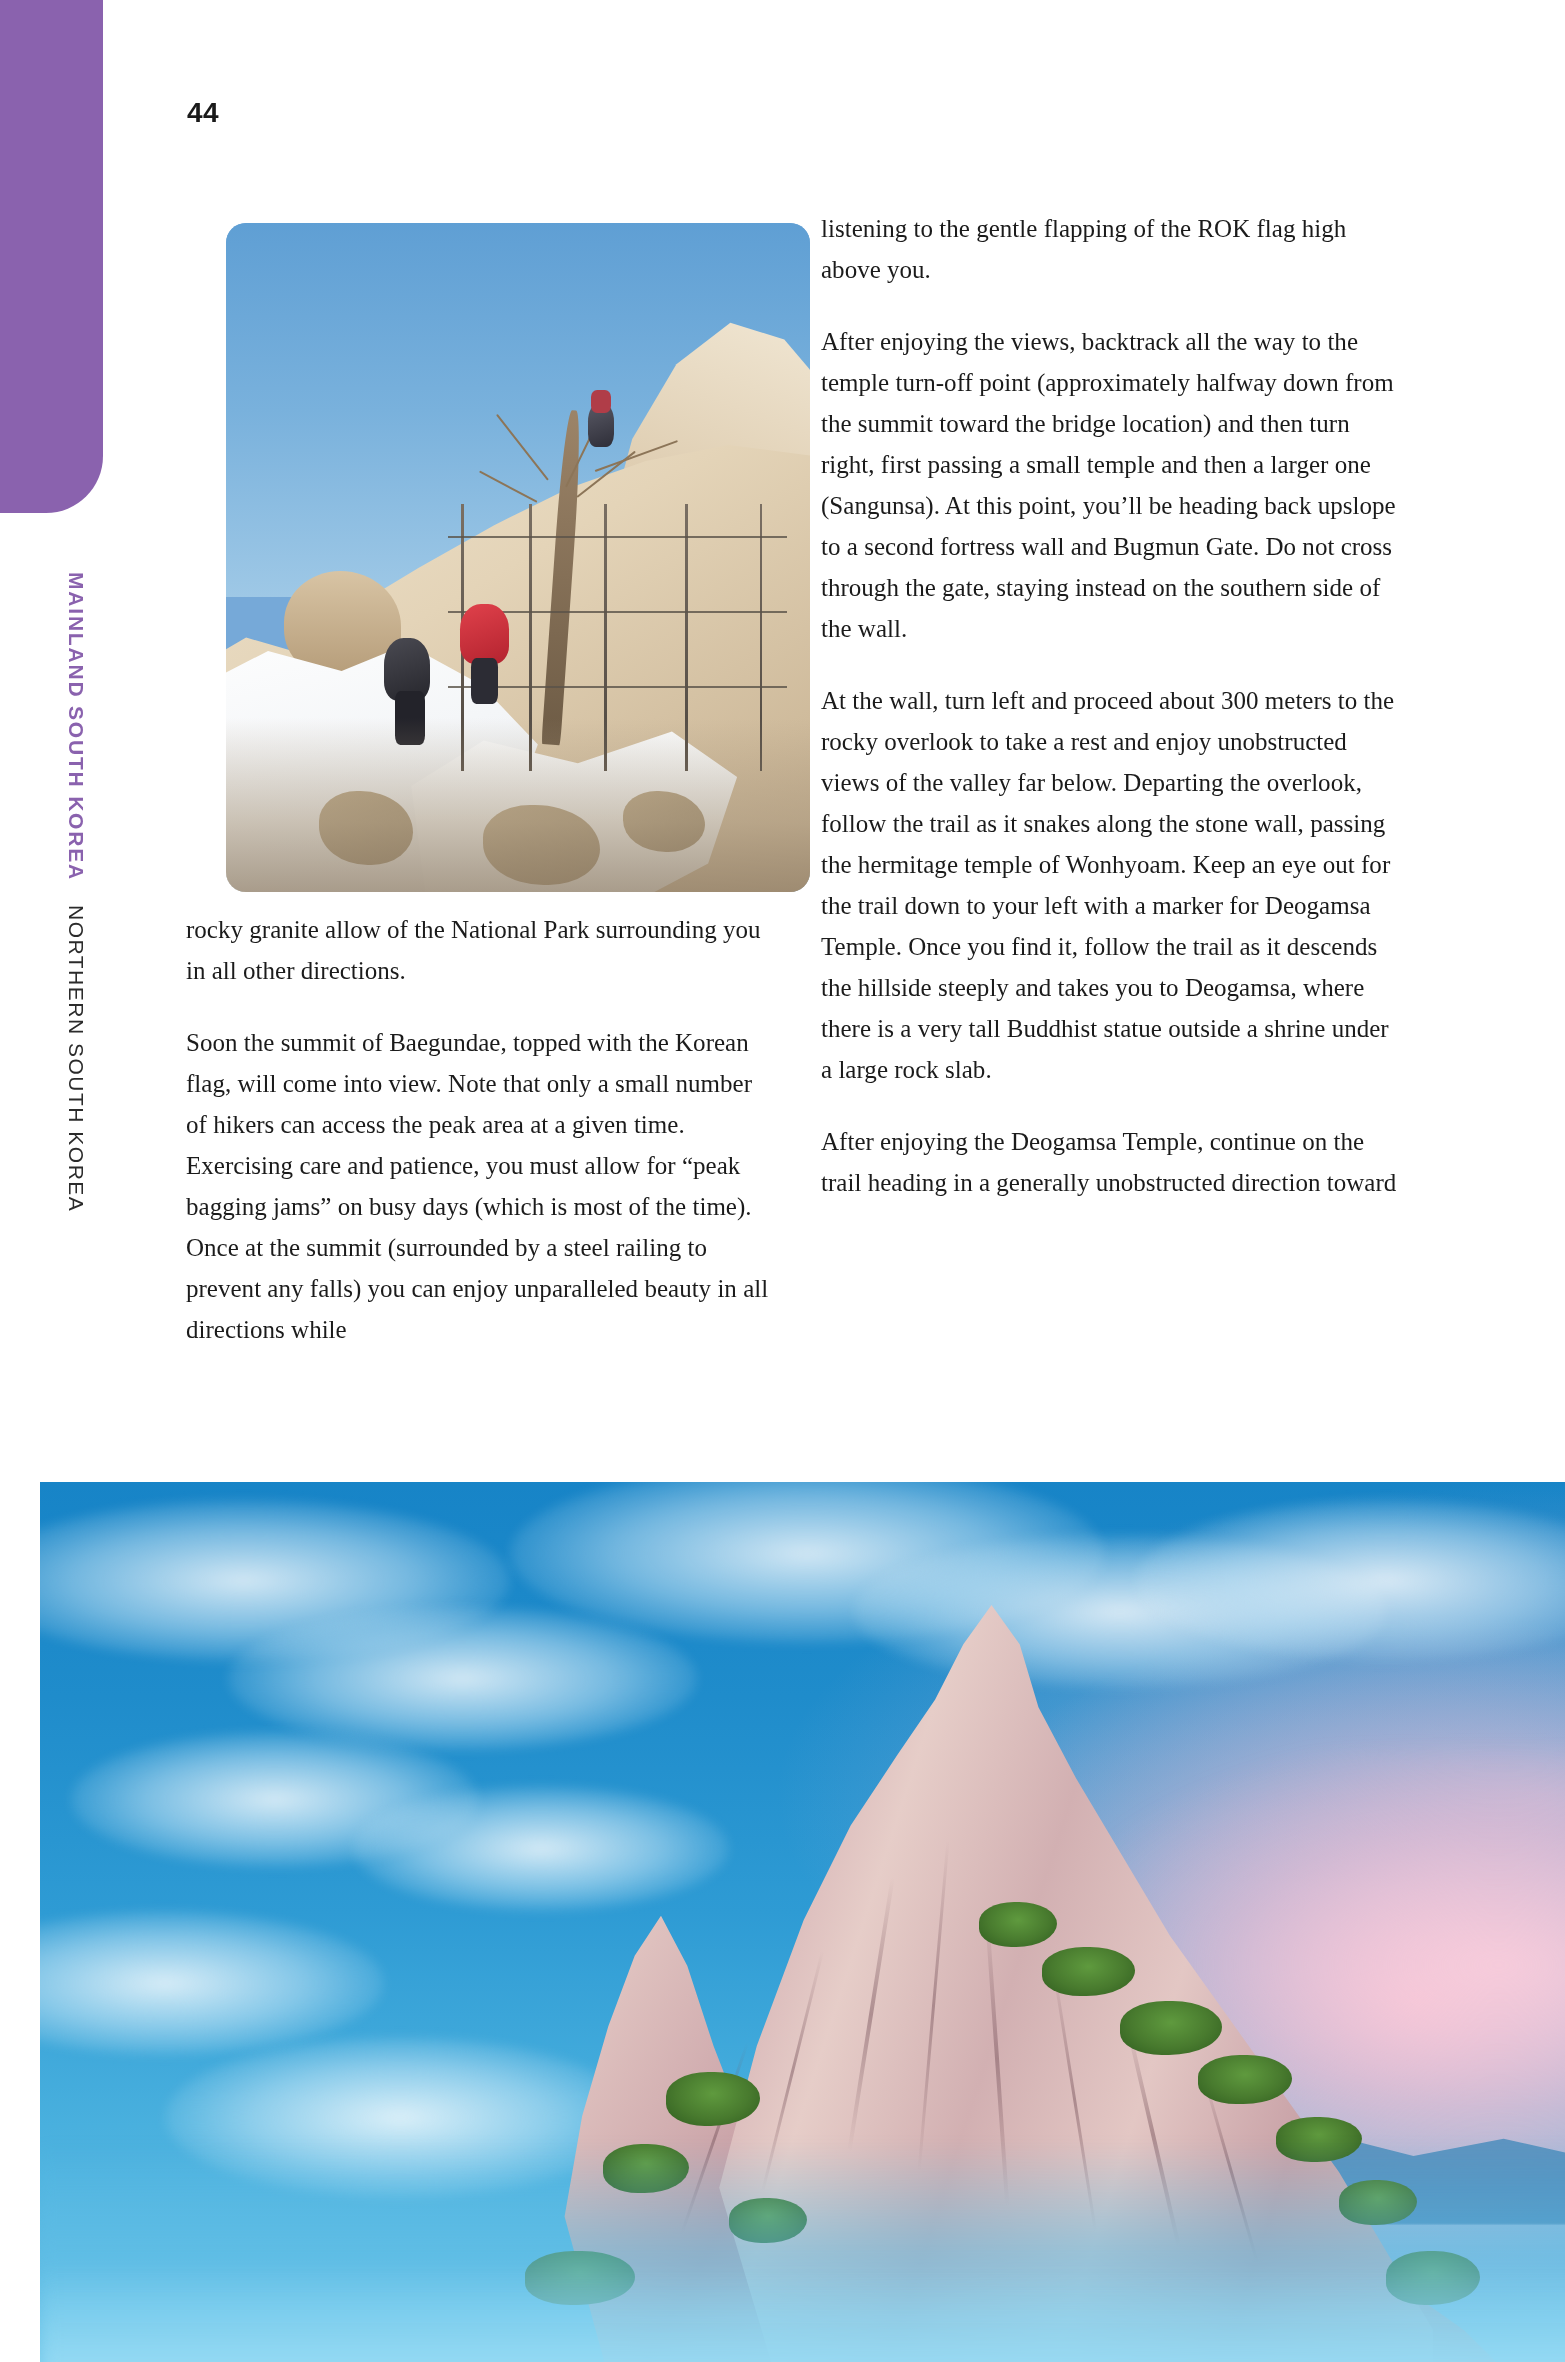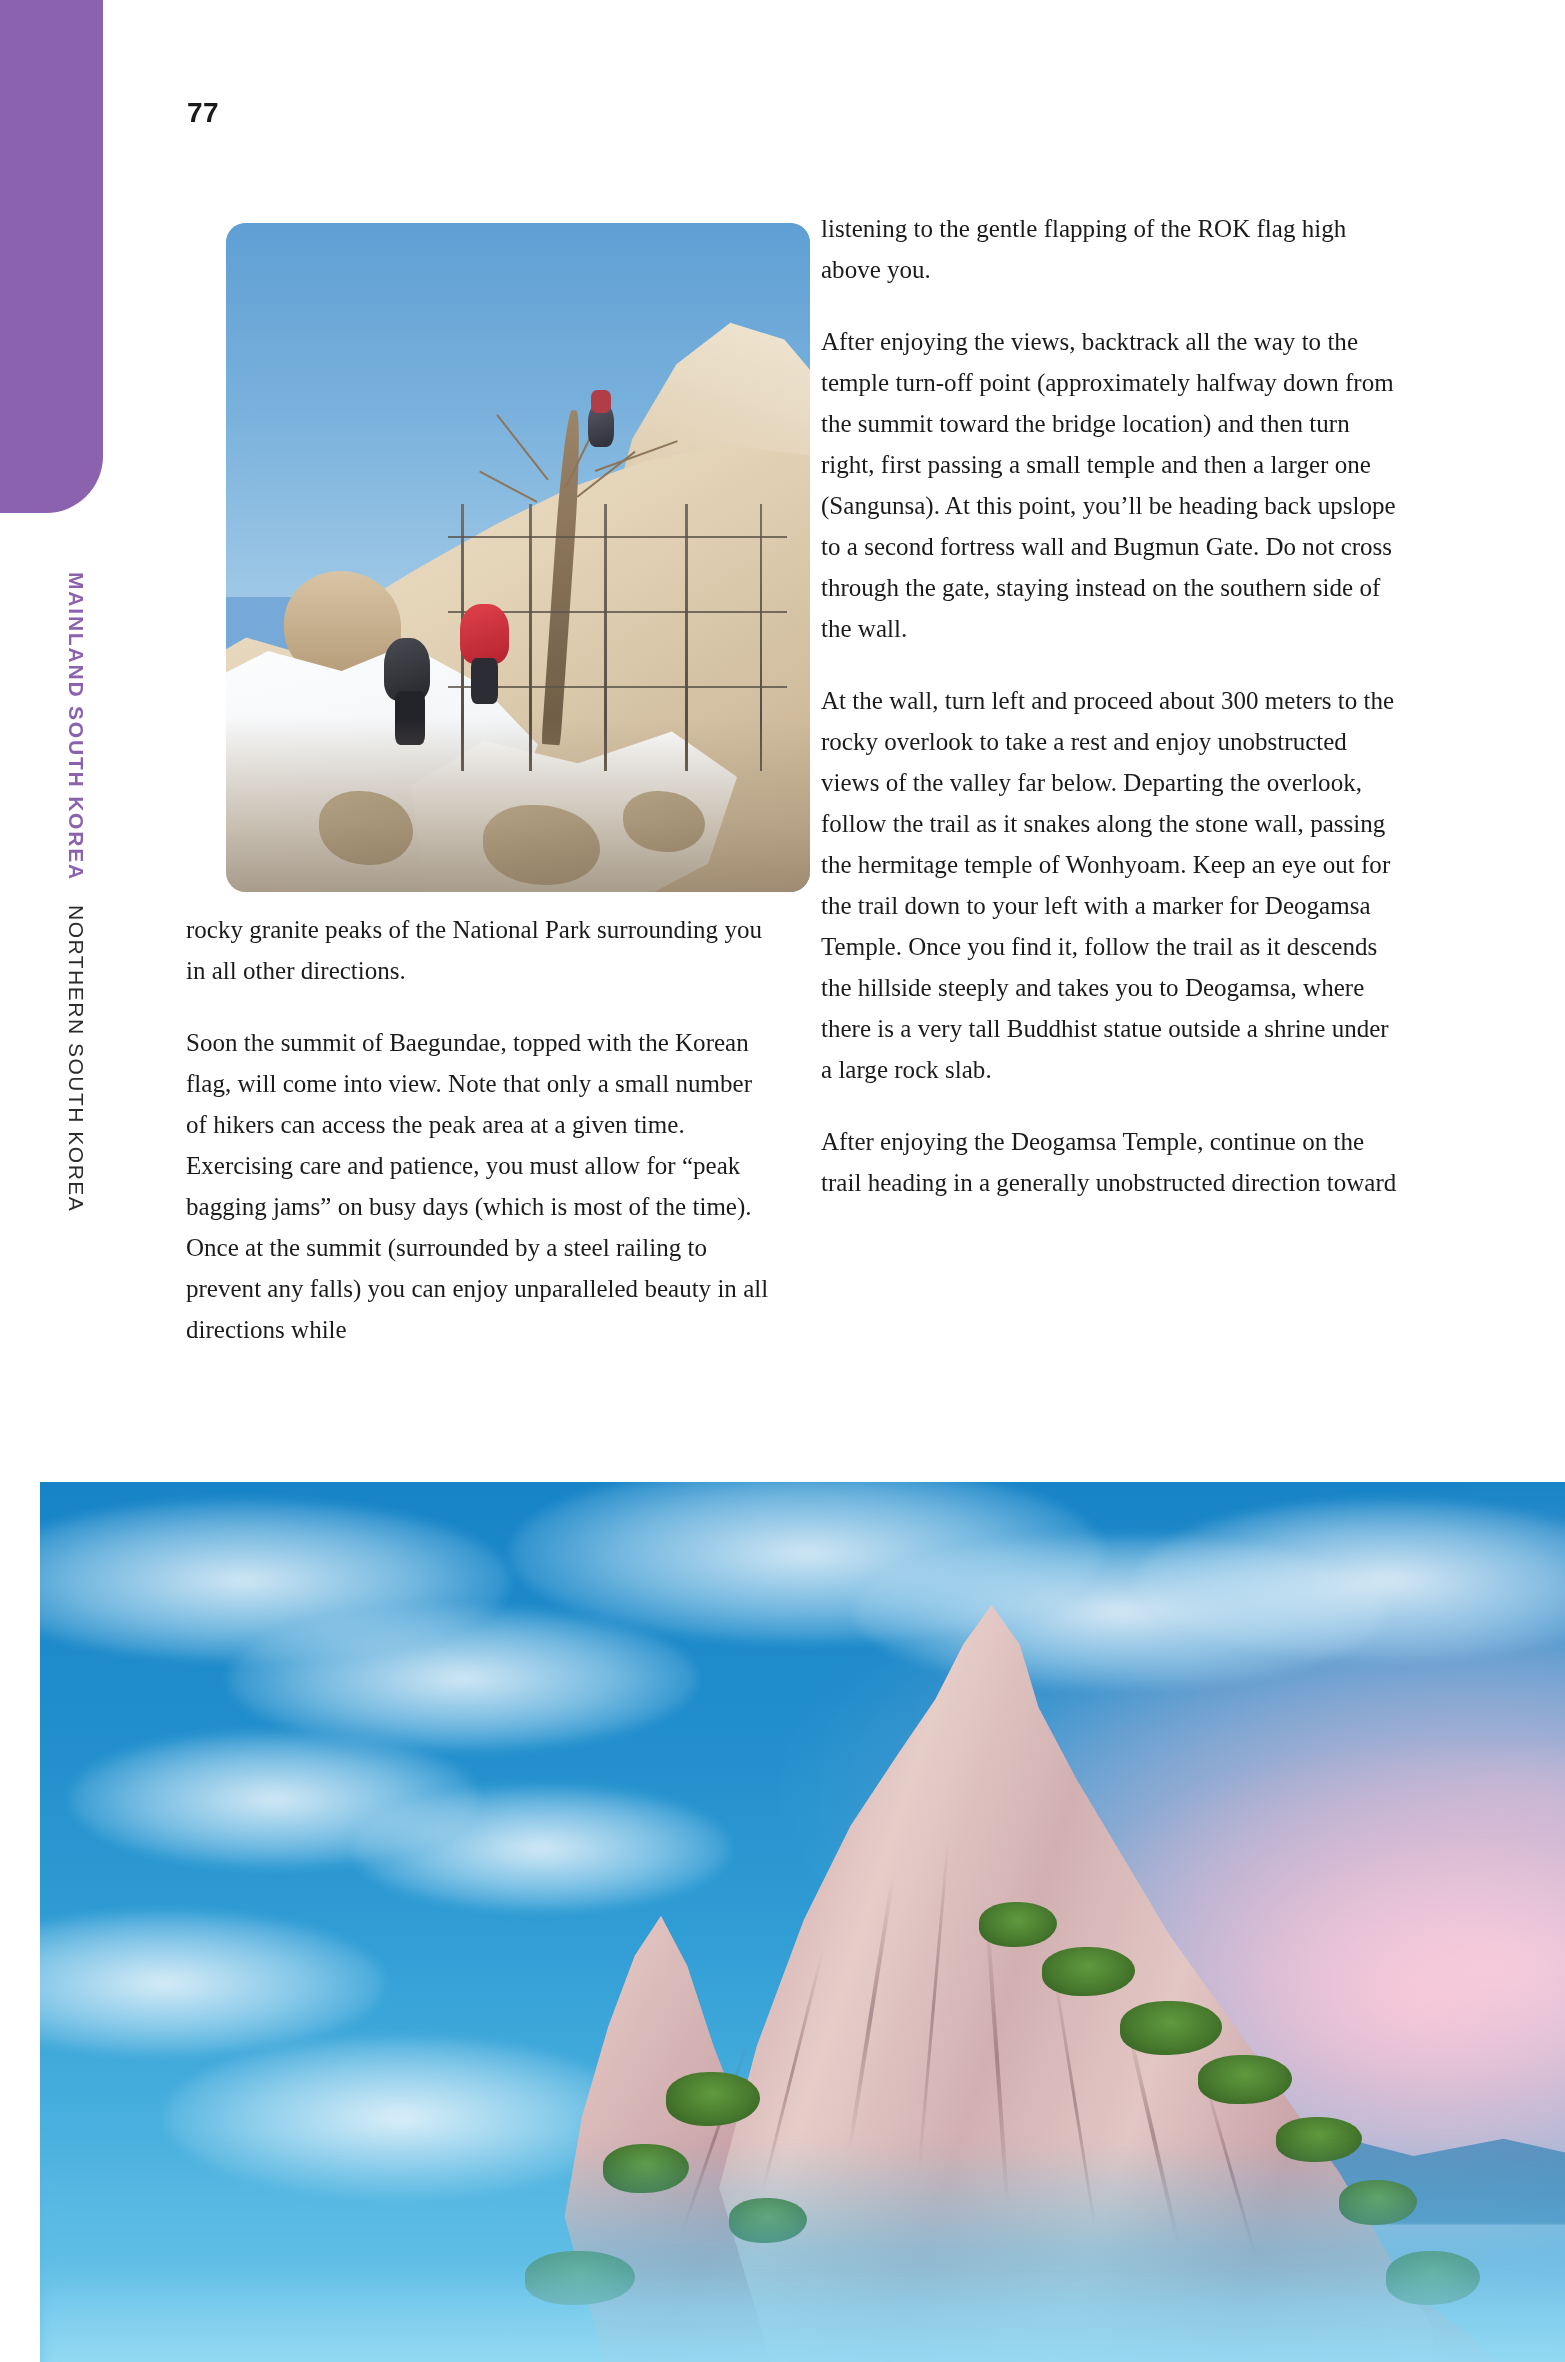--- a/index.html
+++ b/index.html
@@ -242,21 +242,21 @@
     position:absolute;left:0;bottom:0;width:100%;height:12%;
     background:linear-gradient(180deg,rgba(140,212,240,0),rgba(158,222,245,.85));
     filter:blur(9.2px);
   }
 </style>
 </head>
 <body>
 
 <div class="tab-marker"></div>
 
-<div class="folio">77</div>
+<div class="folio">44</div>
 
 <div class="vertical-heads">
   <span class="vert-text vert-primary">MAINLAND SOUTH KOREA</span>
   <span class="vert-text vert-secondary">NORTHERN SOUTH KOREA</span>
 </div>
 
 <figure class="photo-top">
   <div class="pt-sky"></div>
 
   <div class="pt-rock-right"></div>
@@ -295,21 +295,21 @@
   <div class="pt-boulder" style="left:44%;bottom:1%;width:20%;height:12%;"></div>
   <div class="pt-boulder" style="left:68%;bottom:6%;width:14%;height:9%;"></div>
   <div class="pt-rocks-fg"></div>
 </figure>
 
 <div class="content">
 
   <div class="col col-left">
 
     <div style="height:701px;"></div>
-    <p>rocky granite peaks of the National Park surrounding you in all other directions.</p>
+    <p>rocky granite allow of the National Park surrounding you in all other directions.</p>
     <p>Soon the summit of Baegundae, topped with the Korean flag, will come into view. Note that only a small number of hikers can access the peak area at a given time. Exercising care and patience, you must allow for “peak bagging jams” on busy days (which is most of the time). Once at the summit (surrounded by a steel railing to prevent any falls) you can enjoy unparalleled beauty in all directions while</p>
   </div>
 
   <div class="col col-right">
     <p>listening to the gentle flapping of the ROK flag high above you.</p>
     <p>After enjoying the views, backtrack all the way to the temple turn-off point (approximately halfway down from the summit toward the bridge location) and then turn right, first passing a small temple and then a larger one (Sangunsa). At this point, you’ll be heading back upslope to a second fortress wall and Bugmun Gate. Do not cross through the gate, staying instead on the southern side of the wall.</p>
     <p>At the wall, turn left and proceed about 300 meters to the rocky overlook to take a rest and enjoy unobstructed views of the valley far below. Departing the overlook, follow the trail as it snakes along the stone wall, passing the hermitage temple of Wonhyoam. Keep an eye out for the trail down to your left with a marker for Deogamsa Temple. Once you find it, follow the trail as it descends the hillside steeply and takes you to Deogamsa, where there is a very tall Buddhist statue outside a shrine under a large rock slab.</p>
     <p>After enjoying the Deogamsa Temple, continue on the trail heading in a generally unobstructed direction toward</p>
   </div>
 

